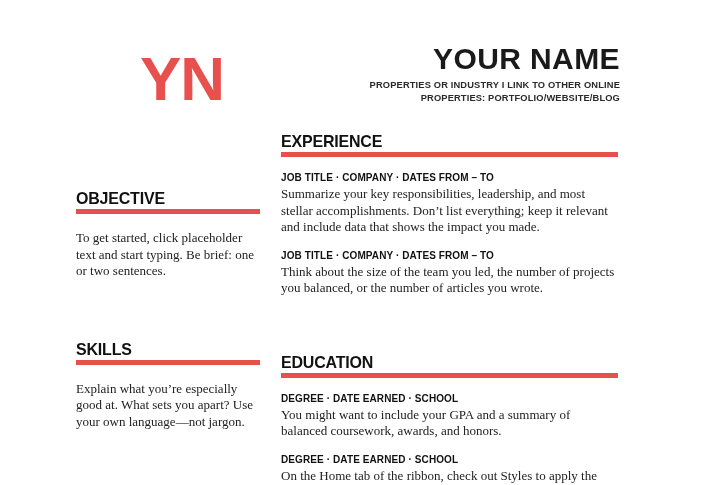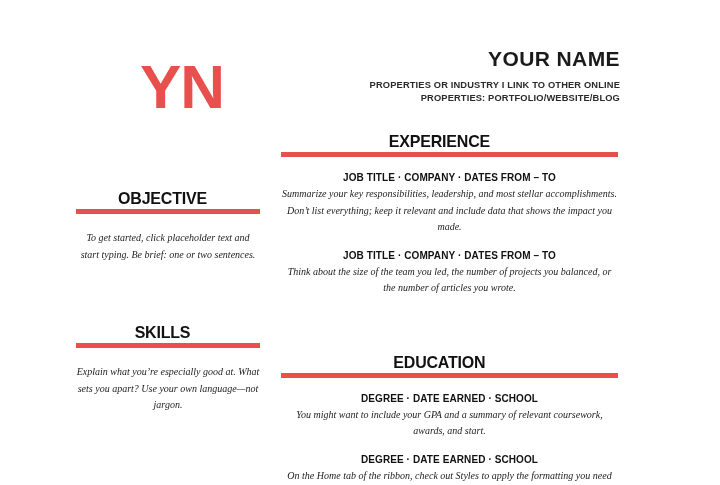--- a/index.html
+++ b/index.html
@@ -26,39 +26,39 @@
   .header {
     position: absolute;
     left: 0;
     top: 0;
     width: 720px;
     height: 130px;
   }
   .monogram {
     position: absolute;
     left: 140px;
-    top: 56px;
+    top: 48px;
     font-family: "Liberation Sans", "DejaVu Sans", sans-serif;
     font-weight: bold;
     font-size: 62px;
     line-height: 62px;
     letter-spacing: -1px;
     color: #e8504e;
   }
   .name-block {
     position: absolute;
     right: 100px;
     top: 44px;
     width: 420px;
     text-align: right;
   }
   .full-name {
     font-family: "Liberation Sans", "DejaVu Sans", sans-serif;
     font-weight: bold;
-    font-size: 21px;
+    font-size: 30px;
     line-height: 30px;
     letter-spacing: 0.4px;
     color: #1a1a1a;
     white-space: nowrap;
   }
   .subtitle {
     margin-top: 5px;
     font-family: "Liberation Sans", "DejaVu Sans", sans-serif;
     font-weight: bold;
     font-size: 9.3px;
@@ -76,21 +76,21 @@
     width: 184px;
   }
   .col-right {
     position: absolute;
     left: 281px;
     top: 133px;
     width: 337px;
   }
 
   
-  .section { position: relative; text-align: center; }
+  .section { position: relative; }
   .section-heading {
     font-family: "Liberation Sans", "DejaVu Sans", sans-serif;
     font-weight: bold;
     font-size: 17px;
     line-height: 18px;
     letter-spacing: -0.2px;
     color: #111111;
     text-transform: uppercase;
     transform: scaleX(0.94);
     transform-origin: left center;
@@ -109,24 +109,23 @@
     font-weight: bold;
     font-size: 10px;
     line-height: 12px;
     letter-spacing: 0.1px;
     color: #111111;
     text-transform: uppercase;
     white-space: nowrap;
   }
   .body-text {
     font-family: "Liberation Serif", "DejaVu Serif", serif;
-    font-size: 10px;
+    font-size: 13px;
     line-height: 16.5px;
     color: #222222;
-    font-style: italic;
   }
 
   
   .sec-body-left { margin-top: 16px; }
   .entry { margin-top: 0; }
   .entry .body-text { margin-top: 2px; }
   .exp-entry-1 { margin-top: 15px; }
   .exp-entry-2 { margin-top: 14px; }
   .edu-section { margin-top: 57px; }
   .edu-entry-1 { margin-top: 15px; }
@@ -182,21 +181,21 @@
         <div class="body-text">Think about the size of the team you led, the number of projects you balanced, or the number of articles you wrote.</div>
       </div>
     </div>
 
     <div class="section edu-section">
       <div class="section-heading">EDUCATION</div>
       <div class="section-rule"></div>
 
       <div class="entry edu-entry-1">
         <div class="entry-title">DEGREE · DATE EARNED · SCHOOL</div>
-        <div class="body-text">You might want to include your GPA and a summary of relevant coursework, awards, and start.</div>
+        <div class="body-text">You might want to include your GPA and a summary of balanced coursework, awards, and honors.</div>
       </div>
 
       <div class="entry edu-entry-2">
         <div class="entry-title">DEGREE · DATE EARNED · SCHOOL</div>
         <div class="body-text">On the Home tab of the ribbon, check out Styles to apply the formatting you need with just a click.</div>
       </div>
     </div>
 
   </div>
 

